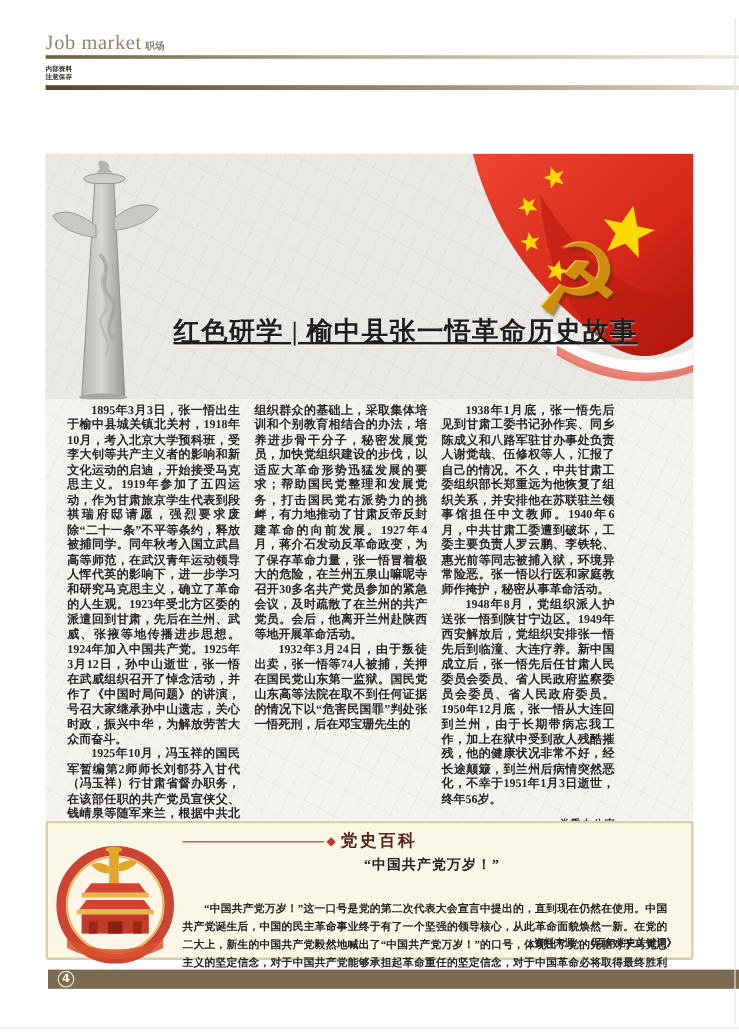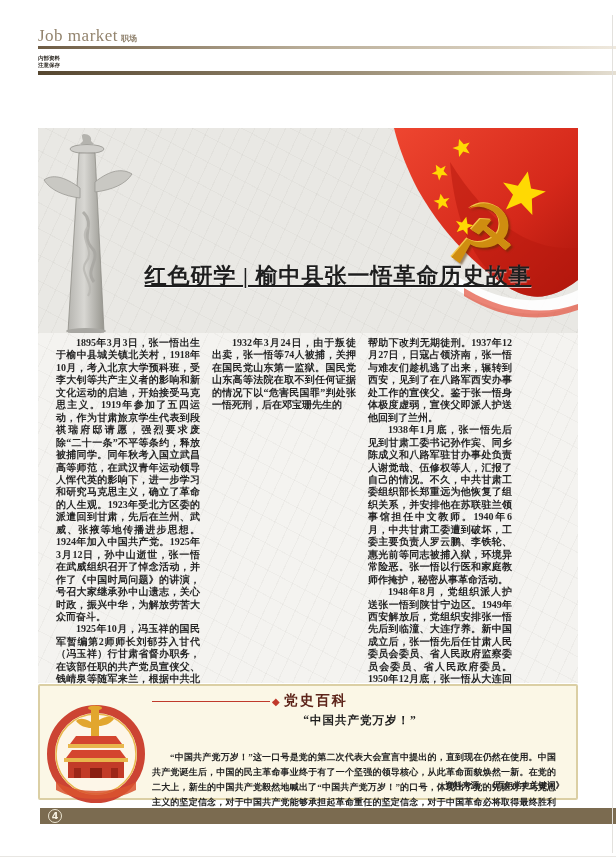--- a/index.html
+++ b/index.html
@@ -139,24 +139,24 @@
   <div class="bodybg">
       <div class="tex"></div>
     </div>
 
   <div class="columns">
     <div class="col">
       <p class="indent">1895年3月3日，张一悟出生于榆中县城关镇北关村，1918年10月，考入北京大学预科班，受李大钊等共产主义者的影响和新文化运动的启迪，开始接受马克思主义。1919年参加了五四运动，作为甘肃旅京学生代表到段祺瑞府邸请愿，强烈要求废除“二十一条”不平等条约，释放被捕同学。同年秋考入国立武昌高等师范，在武汉青年运动领导人恽代英的影响下，进一步学习和研究马克思主义，确立了革命的人生观。1923年受北方区委的派遣回到甘肃，先后在兰州、武威、张掖等地传播进步思想。1924年加入中国共产党。1925年3月12日，孙中山逝世，张一悟在武威组织召开了悼念活动，并作了《中国时局问题》的讲演，号召大家继承孙中山遗志，关心时政，振兴中华，为解放劳苦大众而奋斗。</p>
       <p class="indent">1925年10月，冯玉祥的国民军暂编第2师师长刘郁芬入甘代（冯玉祥）行甘肃省督办职务，在该部任职的共产党员宣侠父、钱崝泉等随军来兰，根据中共北方区委和李大钊的指示，会同张一悟在兰州进行筹建党组织的工作。12月，经中共北方区委批准，中国共产党在甘肃的第一个组织—甘肃特别支部在兰州诞生，张一悟任书记，宣侠父、钱崝泉任委员。甘肃特支成立后，张一悟领导特支利用有利时机，在广泛宣传、动员、</p>
     </div>
     <div class="col">
+      <p>组织群众的基础上，采取集体培训和个别教育相结合的办法，培养进步骨干分子，秘密发展党员，加快党组织建设的步伐，以适应大革命形势迅猛发展的要求；帮助国民党整理和发展党务，打击国民党右派势力的挑衅，有力地推动了甘肃反帝反封建革命的向前发展。1927年4月，蒋介石发动反革命政变，为了保存革命力量，张一悟冒着极大的危险，在兰州五泉山嘛呢寺召开30多名共产党员参加的紧急会议，及时疏散了在兰州的共产党员。会后，他离开兰州赴陕西等地开展革命活动。</p>
       <p class="indent">1932年3月24日，由于叛徒出卖，张一悟等74人被捕，关押在国民党山东第一监狱。国民党山东高等法院在取不到任何证据的情况下以“危害民国罪”判处张一悟死刑，后在邓宝珊先生的</p>
     </div>
     <div class="col">
-      <p>帮助下改判无期徒刑。1937年12月27日，日寇占领济南，张一悟与难友们趁机逃了出来，辗转到西安，见到了在八路军西安办事处工作的宣侠父。鉴于张一悟身体极度虚弱，宣侠父即派人护送他回到了兰州。</p>
       <p class="indent">1938年1月底，张一悟先后见到甘肃工委书记孙作宾、同乡陈成义和八路军驻甘办事处负责人谢觉哉、伍修权等人，汇报了自己的情况。不久，中共甘肃工委组织部长郑重远为他恢复了组织关系，并安排他在苏联驻兰领事馆担任中文教师。1940年6月，中共甘肃工委遭到破坏，工委主要负责人罗云鹏、李铁轮、惠光前等同志被捕入狱，环境异常险恶。张一悟以行医和家庭教师作掩护，秘密从事革命活动。</p>
       <p class="indent">1948年8月，党组织派人护送张一悟到陕甘宁边区。1949年西安解放后，党组织安排张一悟先后到临潼、大连疗养。新中国成立后，张一悟先后任甘肃人民委员会委员、省人民政府监察委员会委员、省人民政府委员。1950年12月底，张一悟从大连回到兰州，由于长期带病忘我工作，加上在狱中受到敌人残酷摧残，他的健康状况非常不好，经长途颠簸，到兰州后病情突然恶化，不幸于1951年1月3日逝世，终年56岁。</p>
       <div class="byline">□党委办公室</div>
     </div>
   </div>
 
   <div class="wiki">
     <svg class="wiki-emblem" width="108" height="116" viewBox="0 0 108 116">
       <circle cx="52" cy="62" r="45" fill="#fdf6e8" stroke="#cc4433" stroke-width="8"></circle>
       <circle cx="52" cy="62" r="40" fill="none" stroke="#e8b64c" stroke-width="1.5"></circle>

